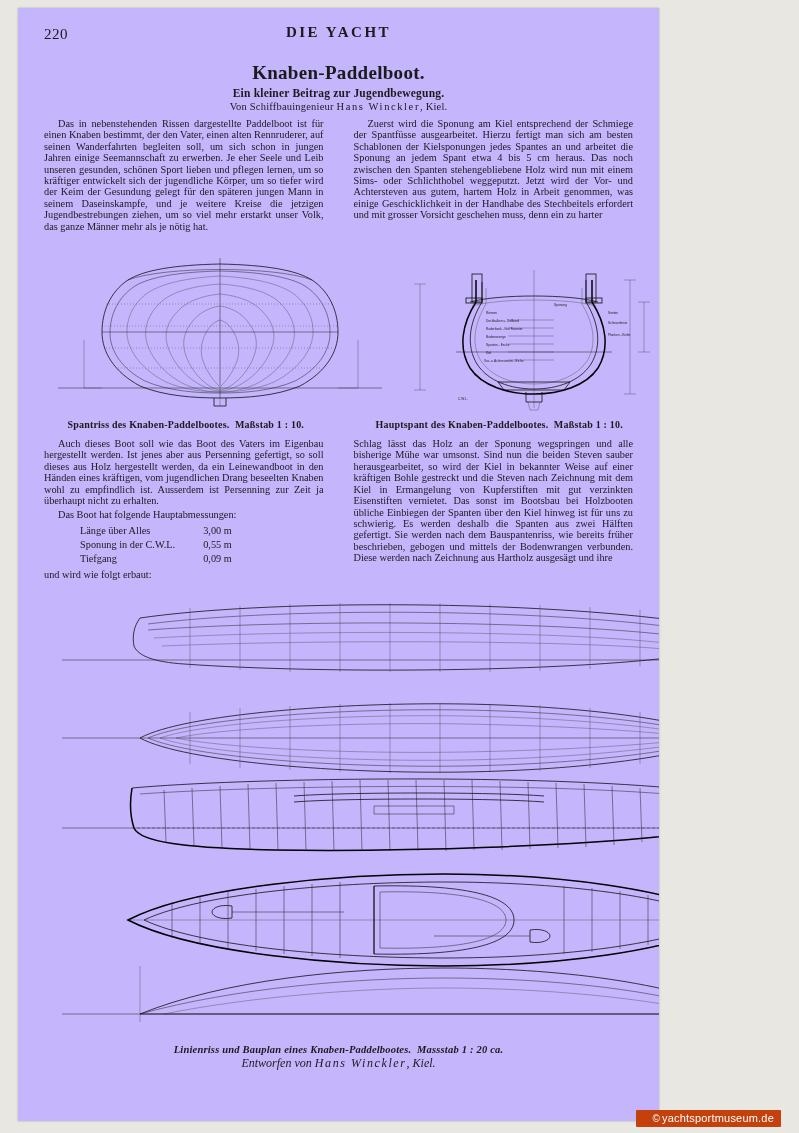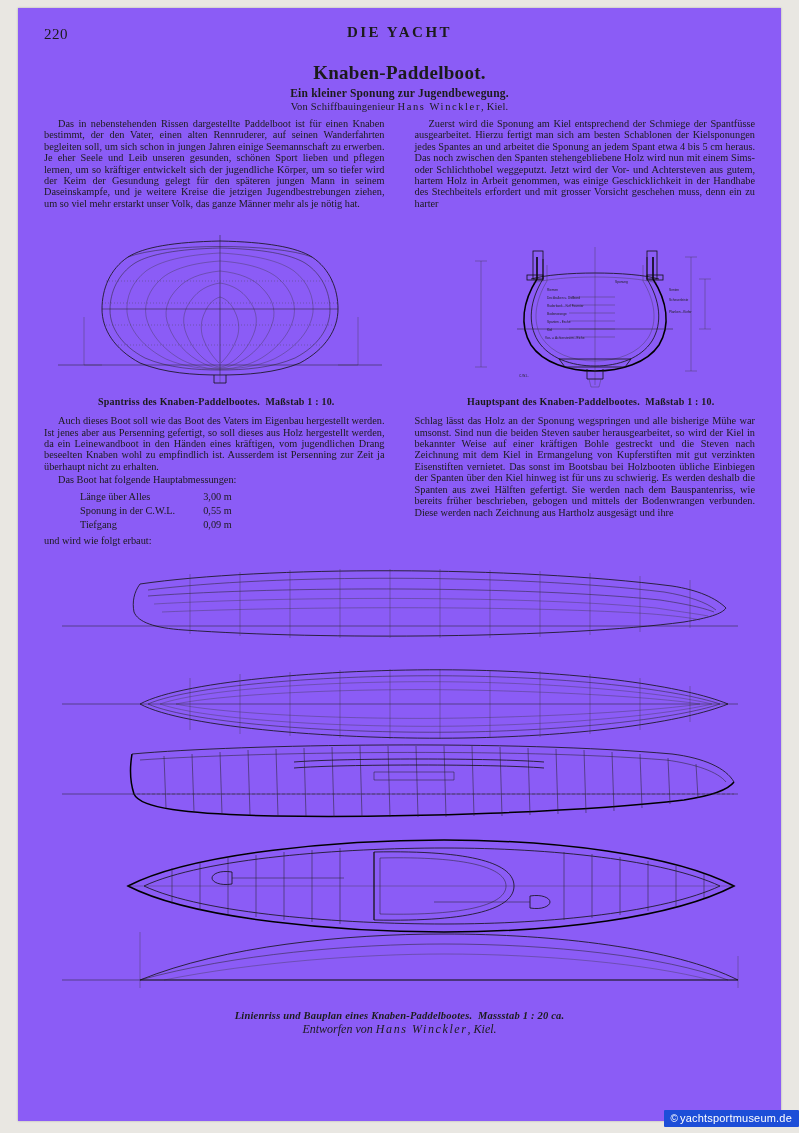--- a/index.html
+++ b/index.html
@@ -7,22 +7,22 @@
     width:799px;height:1133px;
     background:#e9e7e2;
     font-family:"Liberation Serif", serif;
     color:#1b1b1b;
     position:relative;
     overflow:hidden;
   }
   .page{
     position:absolute;
     left:18px;top:8px;
-    width:763px;height:1113px;
-    background:#8b5cf6;
+    width:641px;height:1113px;
+    background:#c4b5fd;
     box-shadow:0 0 2px rgba(0,0,0,.25);
     overflow:hidden;
   }
   .page-inner{
     position:absolute;
     left:26px;top:14px;right:26px;bottom:10px;
   }
   
   .header{
     position:relative;
@@ -101,26 +101,26 @@
     letter-spacing:.2px;
   }
   .plan-caption2{
     text-align:center;
     font-size:12px;
     margin-top:1px;
   }
   
   .watermark{
     position:absolute;
-    right:0;bottom:6px;
-    background:#1d4ed8;
+    right:18px;bottom:6px;
+    background:#c2410c;
     color:#fff;
     font-family:"Liberation Sans", sans-serif;
     font-size:11px;
-    padding:2px 7px 3px 6px;
+    padding:2px 7px 3px 16px;
     letter-spacing:.2px;
     border-radius:1px;
   }
   .watermark .c{font-size:10px;margin-right:2px;}
   svg{display:block;}
   .ln{fill:none;stroke:#111;stroke-width:.8;}
   .ln-thin{fill:none;stroke:#222;stroke-width:.5;}
   .ln-hair{fill:none;stroke:#333;stroke-width:.35;}
   .ln-dash{fill:none;stroke:#333;stroke-width:.45;stroke-dasharray:3 2;}
   .ln-dot{fill:none;stroke:#444;stroke-width:.4;stroke-dasharray:1 2;}
@@ -133,21 +133,21 @@
 <div class="page">
   <div class="page-inner">
 
     <div class="header">
       <div class="folio">220</div>
       <div class="running-title">DIE YACHT</div>
     </div>
 
     <div class="title-block">
       <h1 class="art-title">Knaben-Paddelboot.</h1>
-      <div class="art-subtitle">Ein kleiner Sponung zur Jugendbewegung.</div>
+      <div class="art-subtitle">Ein kleiner Beitrag zur Jugendbewegung.</div>
       <div class="art-byline"><span>Von Schiffbauingenieur </span><span class="sp">Hans Winckler</span><span>, Kiel.</span></div>
     </div>
 
     <div class="cols">
       <div class="col">
         <p class="body indent">Das in nebenstehenden Rissen dargestellte Paddelboot ist für einen Knaben bestimmt, der den Vater, einen alten Rennruderer, auf seinen Wanderfahrten begleiten soll, um sich schon in jungen Jahren einige Seemannschaft zu erwerben. Je eher Seele und Leib unseren gesunden, schönen Sport lieben und pflegen lernen, um so kräftiger entwickelt sich der jugendliche Körper, um so tiefer wird der Keim der Gesundung gelegt für den späteren jungen Mann in seinem Daseinskampfe, und je weitere Kreise die jetzigen Jugendbestrebungen ziehen, um so viel mehr erstarkt unser Volk, das ganze Männer mehr als je nötig hat.</p>
       </div>
       <div class="col">
         <p class="body indent">Zuerst wird die Sponung am Kiel entsprechend der Schmiege der Spantfüsse ausgearbeitet. Hierzu fertigt man sich am besten Schablonen der Kielsponungen jedes Spantes an und arbeitet die Sponung an jedem Spant etwa 4 bis 5 cm heraus. Das noch zwischen den Spanten stehengebliebene Holz wird nun mit einem Sims- oder Schlichthobel weggeputzt. Jetzt wird der Vor- und Achtersteven aus gutem, hartem Holz in Arbeit genommen, was einige Geschicklichkeit in der Handhabe des Stechbeitels erfordert und mit grosser Vorsicht geschehen muss, denn ein zu harter</p>
       </div>

